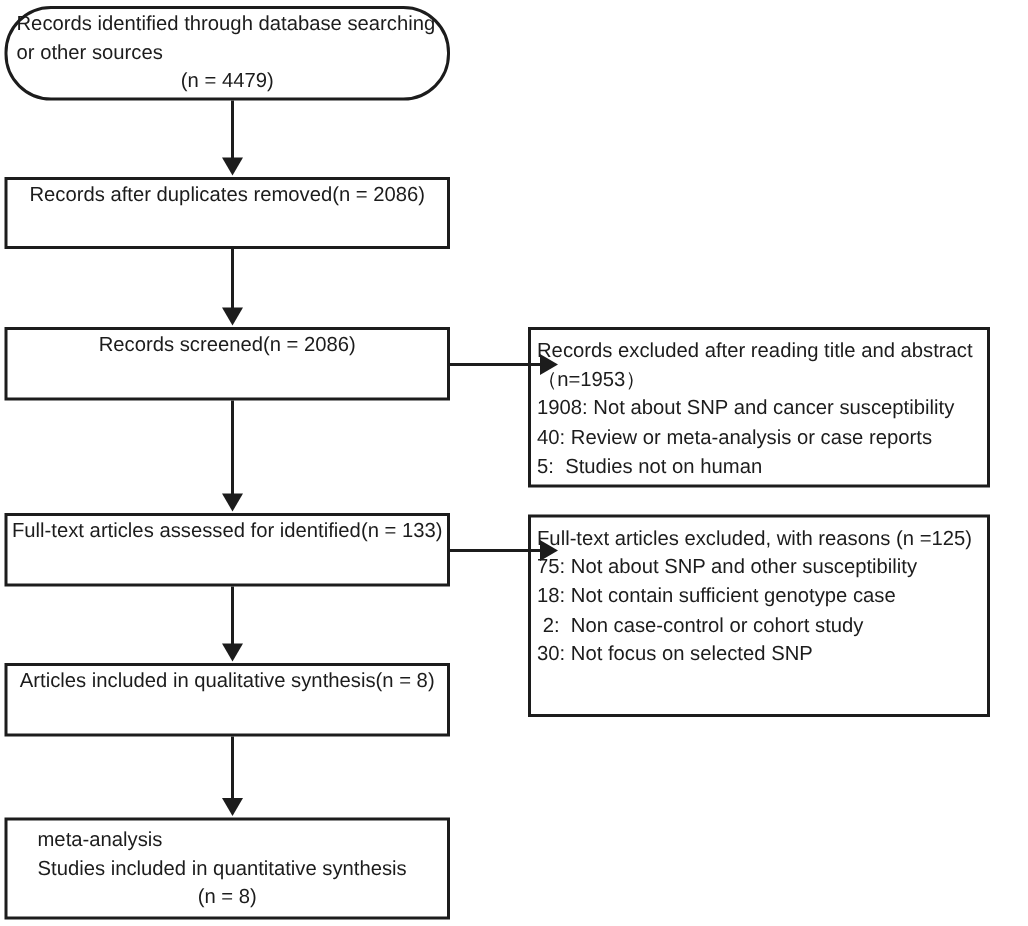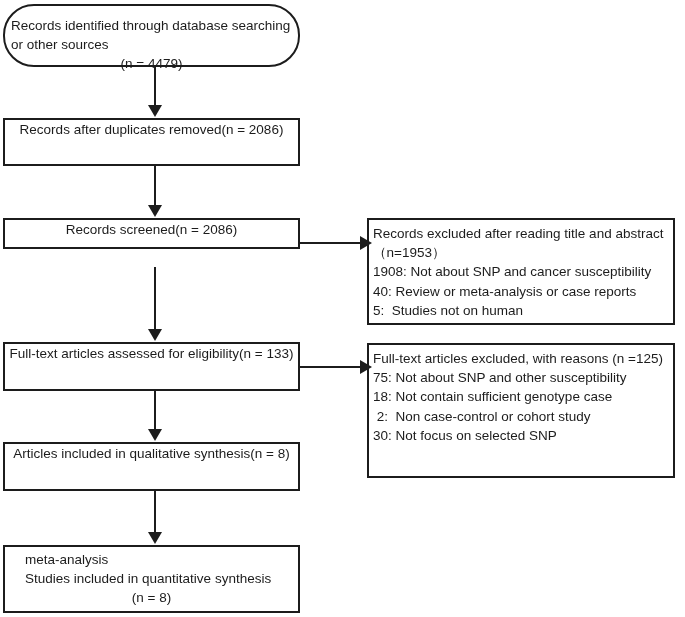--- a/index.html
+++ b/index.html
@@ -17,38 +17,38 @@
   }
   .box {
     position: absolute;
     background: #ffffff;
     border: 2px solid #1c1c1c;
     font-size: 13.5px;
     line-height: 19px;
     color: #1c1c1c;
   }
   .main { left: 3px; width: 297px; }
-  .side { left: 367px; width: 308px; padding: 4px 4px; }
+  .side { left: 352px; width: 308px; padding: 4px 4px; }
   .vcenter {
     display: flex;
     flex-direction: row;
     justify-content: center;
     text-align: center;
   }
   .bline.left { text-align: left; }
   .bline.center { text-align: center; }
   .indent { padding-left: 14px; }
   .side .bline {
     white-space: pre;
     line-height: 19.2px;
     text-align: left;
   }
-  #box-identification { top: 4px; height: 63px; padding: 10px 6px; border-radius: 31px; }
+  #box-identification { top: 4px; height: 63px; padding: 0 6px; border-radius: 31px; }
   #box-duplicates     { top: 118px; height: 48px; }
-  #box-screened       { top: 218px; height: 31px; }
+  #box-screened       { top: 218px; height: 49px; }
   #box-fulltext       { top: 342px; height: 49px; }
   #box-qualitative    { top: 442px; height: 49px; }
   #box-quantitative   { top: 545px; height: 68px; padding: 3px 6px; }
   #sbox-screening     { top: 218px; height: 107px; }
   #sbox-fulltext      { top: 343px; height: 135px; }
 
   .vline {
     position: absolute;
     left: 154px;
     width: 2px;
@@ -104,21 +104,21 @@
     <div class="bline">Records after duplicates removed</div>
     <div class="bline">(n = 2086)</div>
   </div>
 
   <div class="box main vcenter" id="box-screened">
     <div class="bline">Records screened</div>
     <div class="bline">(n = 2086)</div>
   </div>
 
   <div class="box main vcenter" id="box-fulltext">
-    <div class="bline">Full-text articles assessed for eligibility</div>
+    <div class="bline">Full-text articles assessed for identified</div>
     <div class="bline">(n = 133)</div>
   </div>
 
   <div class="box main vcenter" id="box-qualitative">
     <div class="bline">Articles included in qualitative synthesis</div>
     <div class="bline">(n = 8)</div>
   </div>
 
   <div class="box main" id="box-quantitative">
     <div class="bline left indent">meta-analysis</div>

